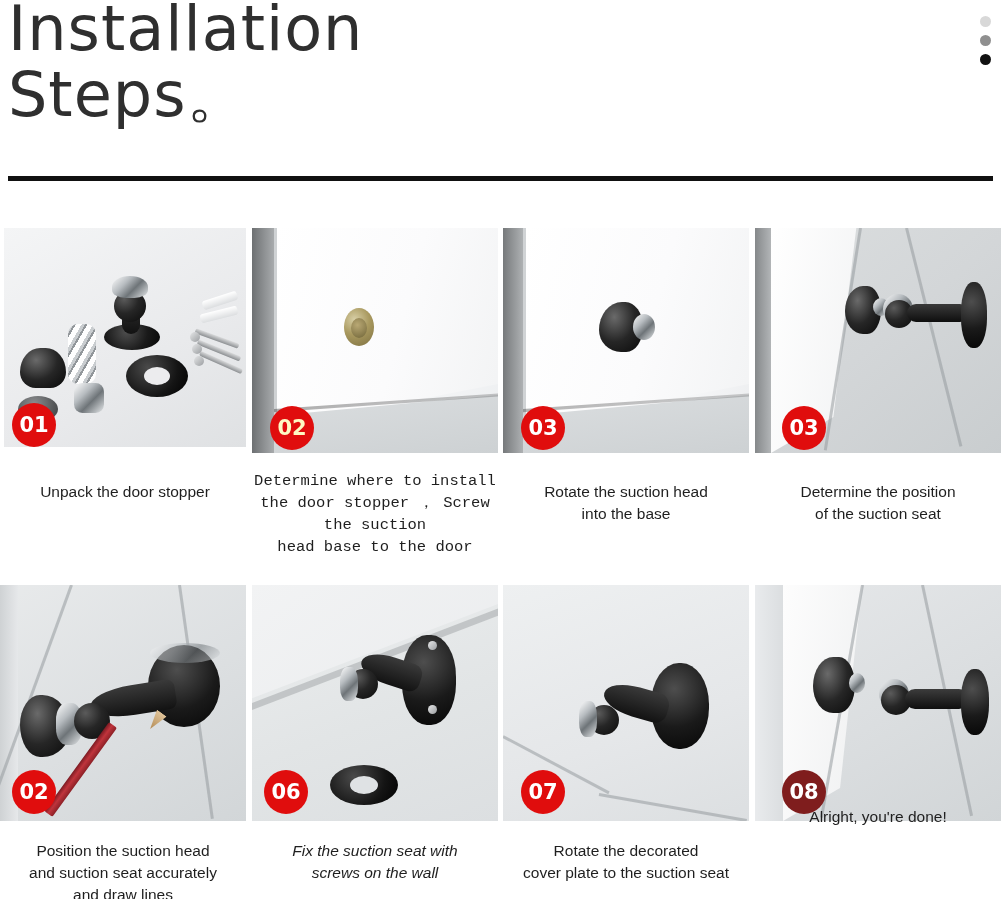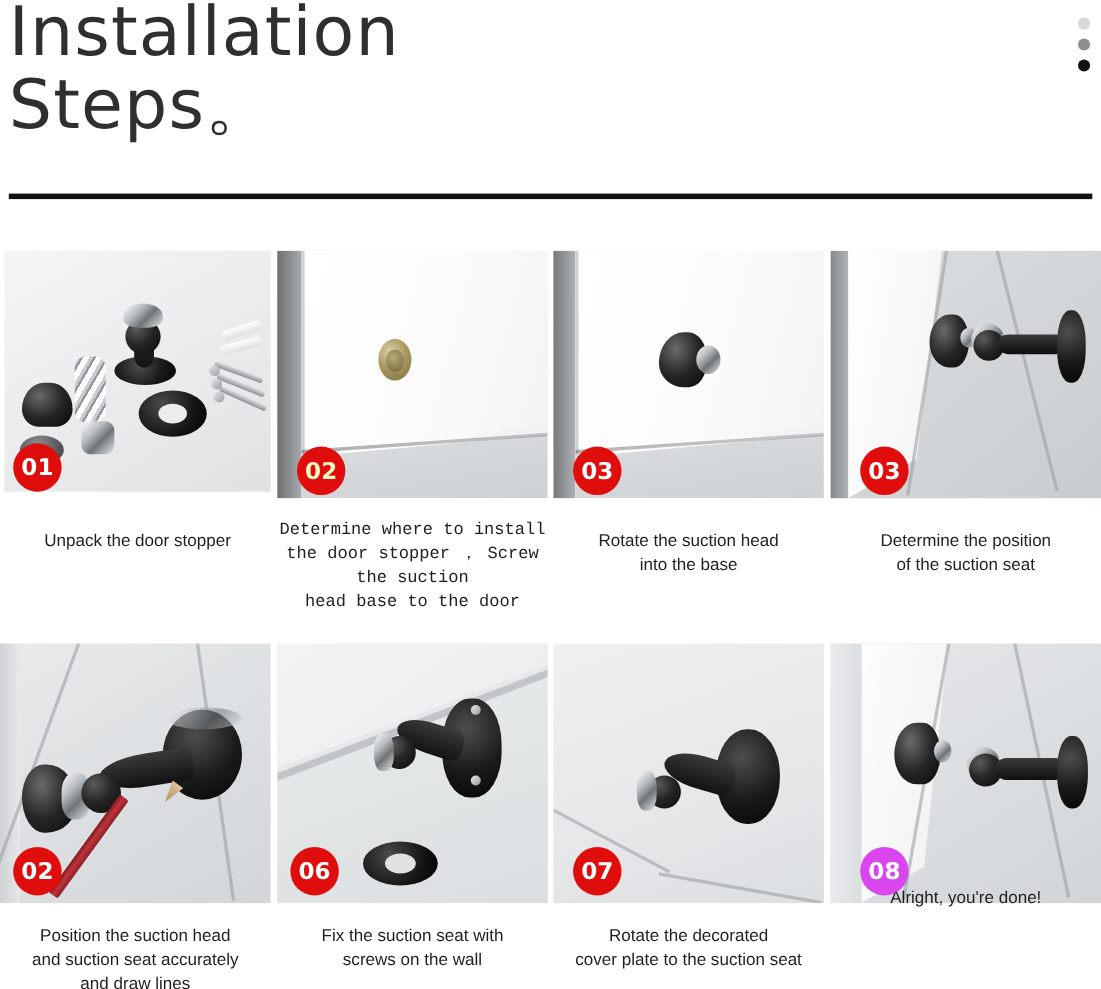--- a/index.html
+++ b/index.html
@@ -255,21 +255,21 @@
         <div class="screw-head" style="left:176px;top:120px;width:9px;height:9px;"></div>
         <div class="stem" style="left:108px;top:72px;width:62px;height:28px;border-radius:50% 10px 10px 50%;transform:rotate(18deg);"></div>
         <div class="knob-black" style="left:96px;top:84px;width:30px;height:30px;"></div>
         <div class="chrome" style="left:88px;top:82px;width:18px;height:34px;border-radius:40%;"></div>
 
         <div class="ring-black" style="left:78px;top:180px;width:68px;height:40px;"></div>
         <div class="ring-hole" style="left:98px;top:191px;width:28px;height:18px;background:#dfe2e4;"></div>
       </div>
       <div class="badge" style="left: 12px; top: 185px; background: rgb(224, 13, 13); color: rgb(255, 255, 255);">06</div>
     </div>
-    <div class="caption" style="left:252px;top:840px;width:246px;">Fix the suction seat with
+    <div class="caption" style="left:252px;top:840px;width:246px;font-style:italic;">Fix the suction seat with
 screws on the wall</div>
 
     <div class="cell" style="left:503px;top:585px;width:246px;height:236px;">
       <div class="photo" style="background:linear-gradient(160deg,#eef0f1,#e5e7e9 60%,#dcdfe1 100%);">
         <div class="floor-line" style="left:0px;top:150px;width:120px;height:3px;transform:rotate(28deg);transform-origin:left;"></div>
         <div class="floor-line" style="left:96px;top:208px;width:150px;height:3px;transform:rotate(10deg);transform-origin:left;"></div>
 
         <div class="plate" style="left:148px;top:78px;width:58px;height:86px;border-radius:48%;"></div>
         <div class="stem" style="left:100px;top:102px;width:66px;height:30px;border-radius:50% 12px 12px 50%;transform:rotate(16deg);"></div>
         <div class="knob-black" style="left:86px;top:120px;width:30px;height:30px;"></div>
@@ -289,18 +289,18 @@
         <div class="floor-line" style="left:166px;top:0;width:3px;height:236px;transform:rotate(-12deg);transform-origin:top;"></div>
 
         <div class="cone-black" style="left:58px;top:72px;width:42px;height:56px;border-radius:48% 38% 38% 48%/52% 50% 50% 48%;"></div>
         <div class="chrome" style="left:94px;top:88px;width:16px;height:20px;"></div>
 
         <div class="chrome" style="left:124px;top:94px;width:30px;height:30px;"></div>
         <div class="knob-black" style="left:126px;top:100px;width:30px;height:30px;"></div>
         <div class="stem" style="left:150px;top:104px;width:64px;height:20px;border-radius:40px;background:linear-gradient(180deg,#3c3c3c,#0f0f0f);"></div>
         <div class="plate" style="left:206px;top:84px;width:28px;height:66px;border-radius:45%;"></div>
       </div>
-      <div class="badge" style="left: 27px; top: 185px; background: #d946ef; color: rgb(255, 255, 255);">08</div>
+      <div class="badge" style="left: 27px; top: 185px; background: #7f1d1d; color: rgb(255, 255, 255);">08</div>
     </div>
     <div class="caption" style="left:755px;top:806px;width:246px;">Alright, you're done!</div>
 
   </div>
 </div>
 
 </body></html>

